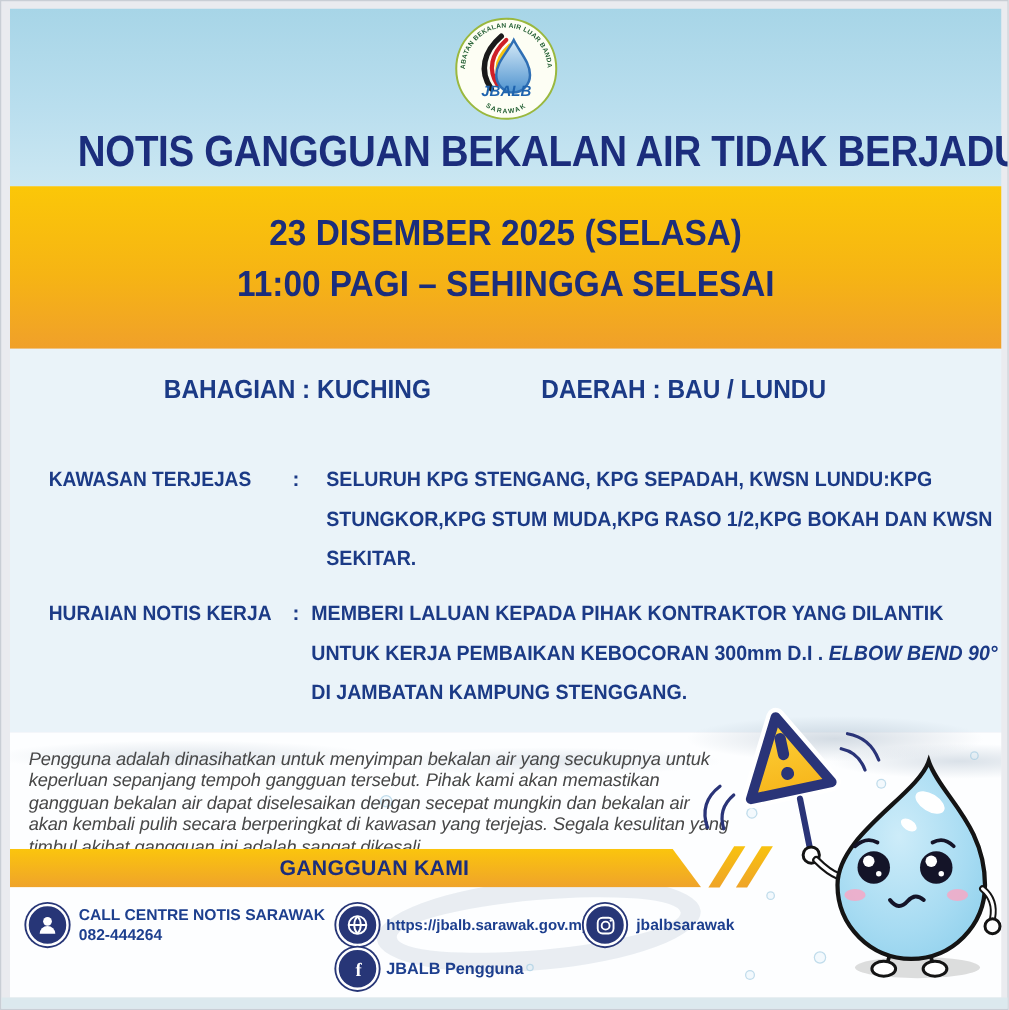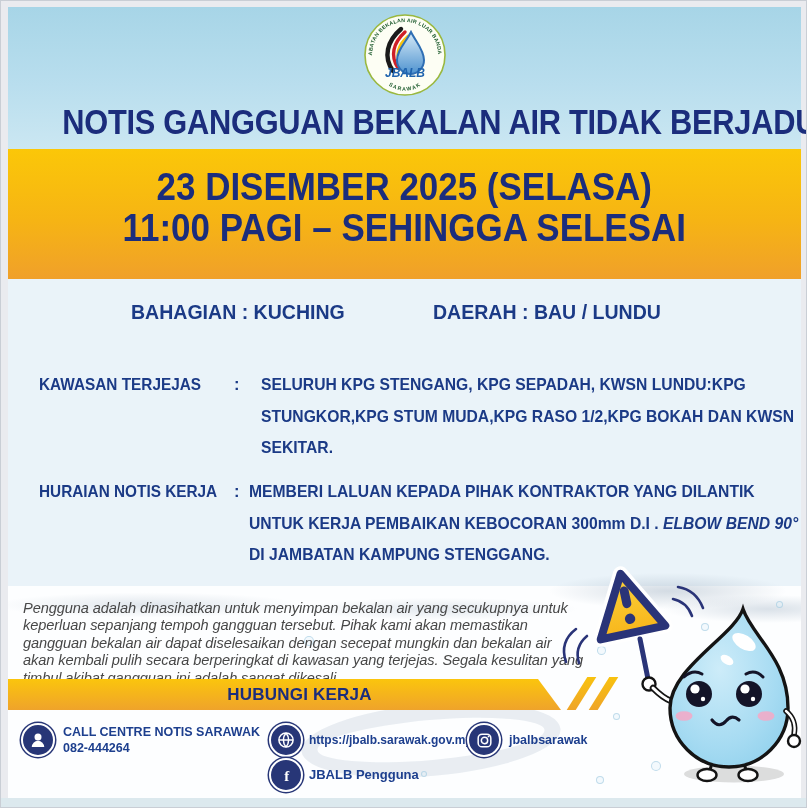--- a/index.html
+++ b/index.html
@@ -15,21 +15,21 @@
   #band-body{left:7px;top:278px;width:793px;height:307px;background:#eaf3f9;}
   #band-water{left:7px;top:585px;width:793px;height:212px;background:#fdfeff;}
   #band-bottom{left:0;top:797px;width:807px;height:11px;background:#dce9ee;}
   
   .navy{color:#1b2d7c;}
   .bodynavy{color:#1b3a86;}
   .cond{display:inline-block;transform:scaleX(.93);transform-origin:0 50%;white-space:nowrap;}
   .condc{display:inline-block;transform:scaleX(.88);transform-origin:50% 50%;white-space:nowrap;}
   #title{left:7px;top:98px;width:793px;height:46px;line-height:46px;text-align:center;
     font-size:35px;font-weight:700;letter-spacing:-.3px;}
-  #schedule-text{left:7px;top:166px;width:793px;text-align:center;font-size:38px;
+  #schedule-text{left:7px;top:166px;width:793px;text-align:center;font-size:29px;
     font-weight:700;line-height:41px;}
   #schedule-text .condc{transform:scaleX(.92);}
   .region-txt{top:299px;font-size:21px;font-weight:700;}
   .sec-label{left:38px;font-size:16.5px;font-weight:700;line-height:31.5px;text-align:right;}
   .sec-colon{left:233px;font-size:16.5px;font-weight:700;line-height:31.5px;}
   .sec-text{left:248px;width:540px;font-size:16.5px;font-weight:700;line-height:31.5px;}
   .sec-text .cond{transform:scaleX(.95);}
   .ital{font-style:italic;}
   #advisory{left:22px;top:599px;width:562px;font-size:14.6px;line-height:17.4px;
     font-style:italic;font-weight:500;color:#474747;letter-spacing:-.1px;}
@@ -138,21 +138,21 @@
   <div class="abs bubble" style="left:612px;top:712px;width:7px;height:7px;"></div>
   <div class="abs bubble" style="left:650px;top:760px;width:10px;height:10px;"></div>
   <div class="abs bubble" style="left:700px;top:622px;width:8px;height:8px;"></div>
   <div class="abs bubble" style="left:775px;top:600px;width:7px;height:7px;"></div>
   <div class="abs bubble" style="left:420px;top:770px;width:6px;height:6px;"></div>
   <div class="abs bubble" style="left:595px;top:775px;width:8px;height:8px;"></div>
 
   <div class="abs" id="advisory">Pengguna adalah dinasihatkan untuk menyimpan bekalan air yang secukupnya untuk keperluan sepanjang tempoh gangguan tersebut. Pihak kami akan memastikan gangguan bekalan air dapat diselesaikan dengan secepat mungkin dan bekalan air akan kembali pulih secara berperingkat di kawasan yang terjejas. Segala kesulitan yang timbul akibat gangguan ini adalah sangat dikesali.</div>
 
   <div class="abs" id="contact-banner">
-    <span>HUBUNGI KERJA</span>
+    <span>GANGGUAN KAMI</span>
   </div>
   <div class="abs stripe" style="left:576px;"></div>
   <div class="abs stripe" style="left:598px;"></div>
 
   <div class="abs ic" style="left:20px;top:722px;">
     <svg width="20" height="20" viewBox="0 0 24 24">
         <circle cx="12" cy="8.5" r="4.2" fill="#fff"></circle>
         <path d="M4.5 20.5a7.5 7.5 0 0 1 15 0Z" fill="#fff"></path>
       </svg>
   </div>

